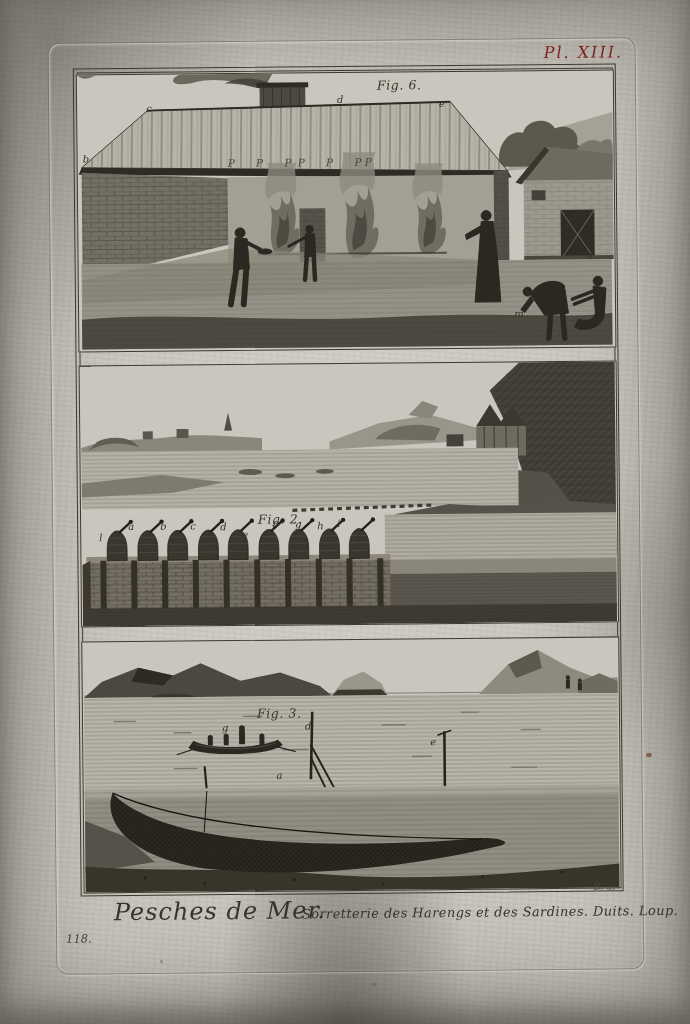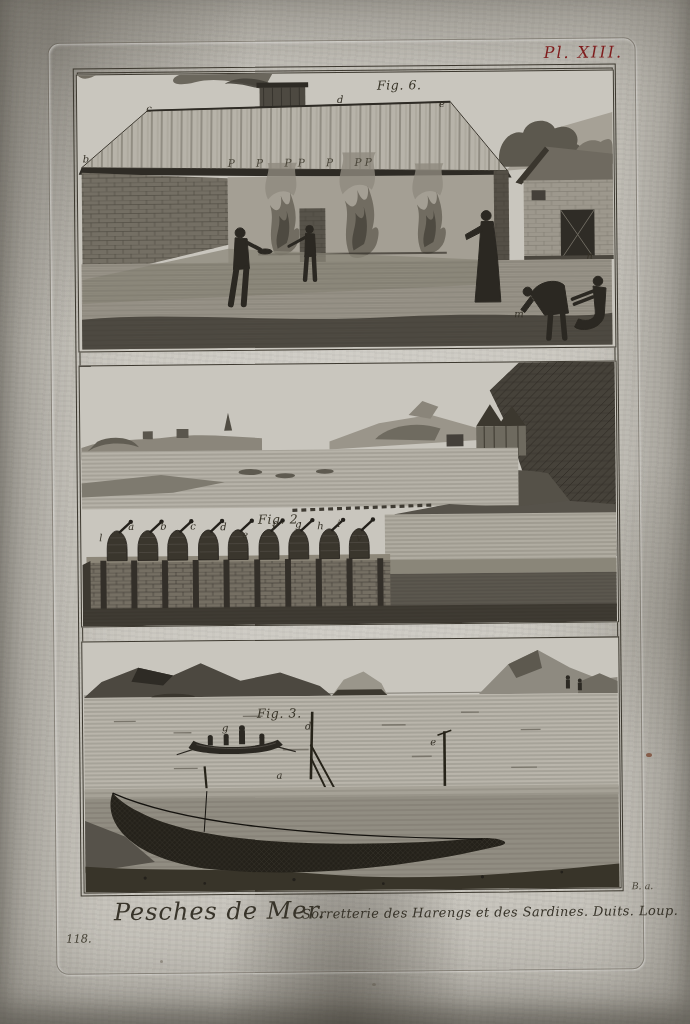--- a/index.html
+++ b/index.html
@@ -37,21 +37,21 @@
   #panel3{left:80px;top:639px;width:538px;height:252px;}
   .ink{color:#3b372d;}
   .abs{position:absolute;white-space:nowrap;}
   .figlab{font:italic 12.5px "DejaVu Serif", serif;letter-spacing:.6px;color:#393529;}
   .lt{font:italic 10px "DejaVu Serif", serif;color:#353127;}
   .eaves{letter-spacing:9px;font:italic 10.5px "DejaVu Serif", serif;color:#4a463a;}
   #plate-label{font:16px "DejaVu Serif", serif;font-style:italic;letter-spacing:2px;color:#7f1d1d;}
   #caption-title{font:italic 24px "DejaVu Serif", serif;color:#38342a;letter-spacing:1px;}
   #caption-sub{font:italic 13px "DejaVu Serif", serif;color:#38342a;letter-spacing:.4px;}
   #page-number{font:italic 11.5px "DejaVu Serif", serif;color:#45413 5;color:#454135;text-align:right;}
-  #engraver-mark{font:italic 9.5px "DejaVu Serif", serif;color:#4a463a;margin-left:38px;}
+  #engraver-mark{font:italic 9.5px "DejaVu Serif", serif;color:#4a463a;}
   .speck{position:absolute;border-radius:50%;}
 </style>
 </head>
 <body>
 
 <div id="photo"></div>
 
 <div id="plate">
   <div id="plate-mark"></div>
 

